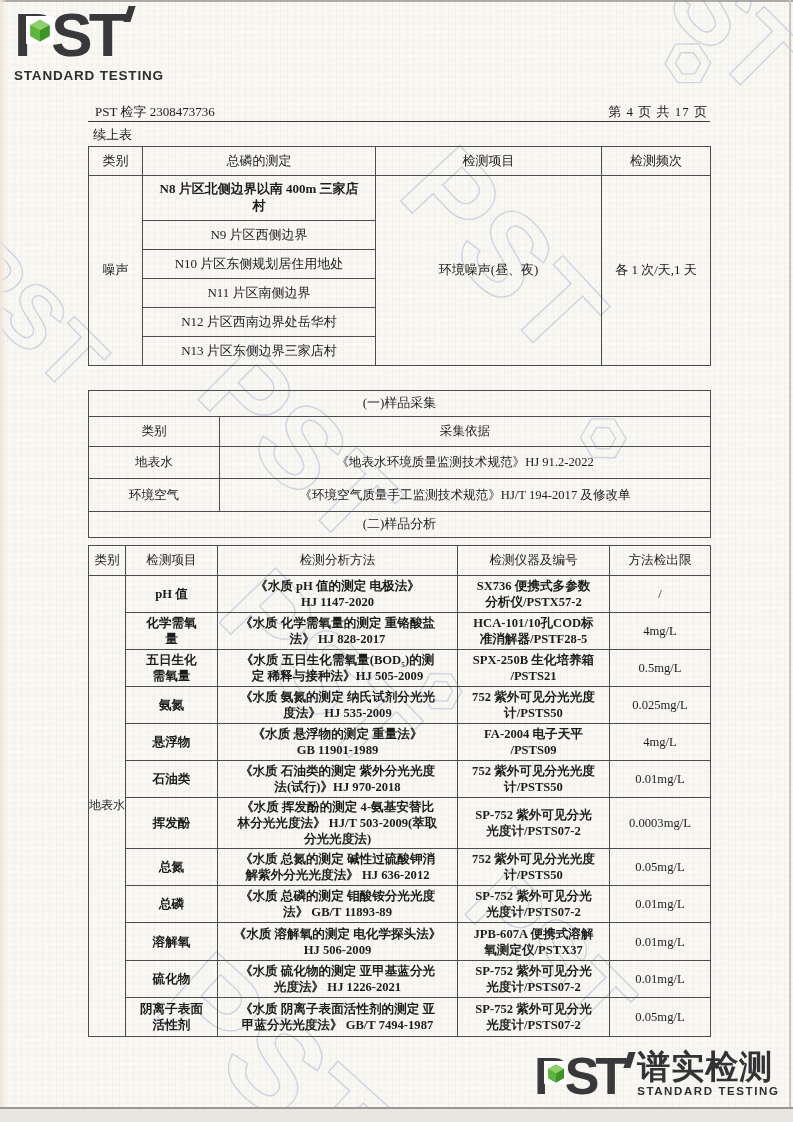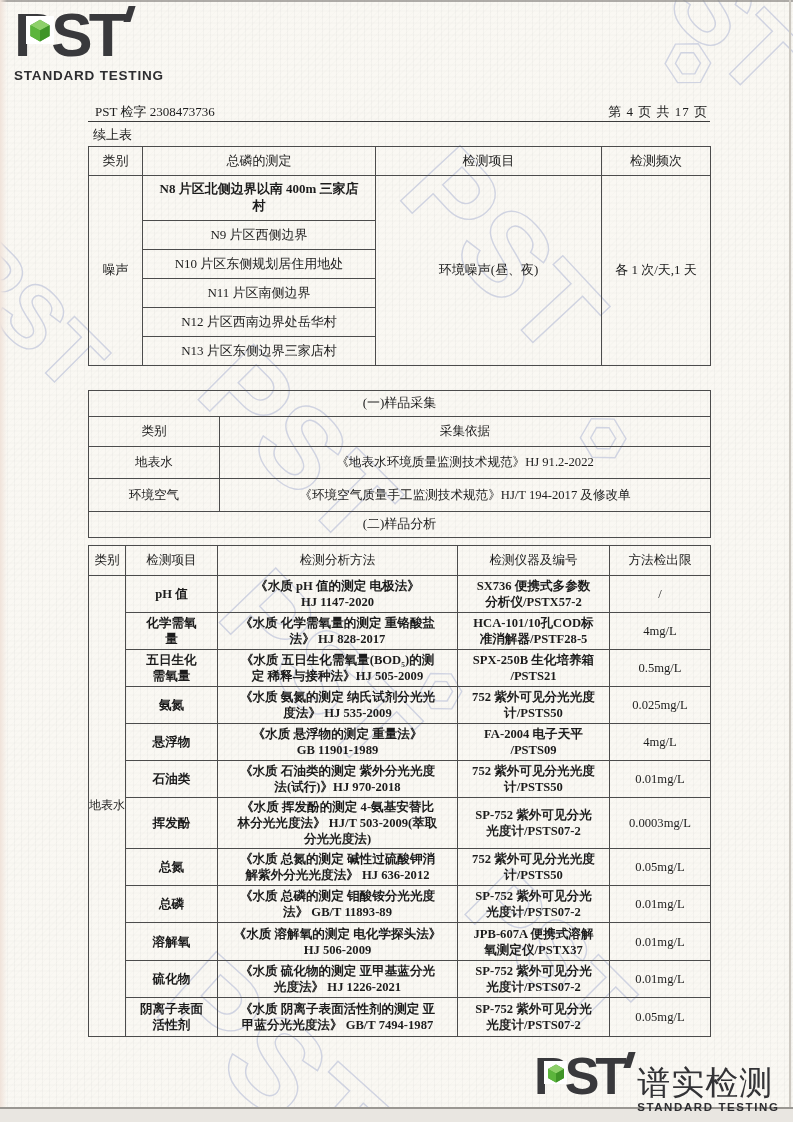--- a/index.html
+++ b/index.html
@@ -56,22 +56,22 @@
   .section-title{position:absolute;left:93px;top:372px;font-size:16px;font-weight:bold;letter-spacing:.5px;}
   .tA{position:absolute;left:88px;top:390px;}
   .tB{position:absolute;left:88px;top:545px;}
   .band{font-size:13px;}
   .catcell{font-size:12px;padding:0;}
   
   .logo-bottom{position:absolute;left:534px;top:1050px;display:flex;align-items:flex-start;}
   .logo-bottom .logo-letters{font-size:52px;}
   .logo-bottom .cube-holder{left:10px;top:11px;width:23px;height:23px;}
   .lb-right{margin-left:4px;display:flex;flex-direction:column;align-items:flex-start;}
-  .lb-cn{font-family:"Liberation Sans","DejaVu Sans",sans-serif;font-weight:400;
-    font-size:33px;color:#333336;letter-spacing:1px;line-height:1.05;margin-top:16px;}
+  .lb-cn{font-family:"Liberation Sans","DejaVu Sans",sans-serif;font-weight:700;
+    font-size:33px;color:#333336;letter-spacing:1px;line-height:1.05;margin-top:0;}
   .lb-sub{font-family:"Liberation Sans","DejaVu Sans",sans-serif;font-weight:700;
     font-size:11.5px;color:#2d2d30;letter-spacing:1.6px;margin-top:0;}
 </style>
 </head>
 <body>
 
 <div class="page">
   <div class="pattern"></div>
 
   <svg class="wm" style="left:600px;top:-40px;transform:rotate(45deg)" width="260" height="130">

